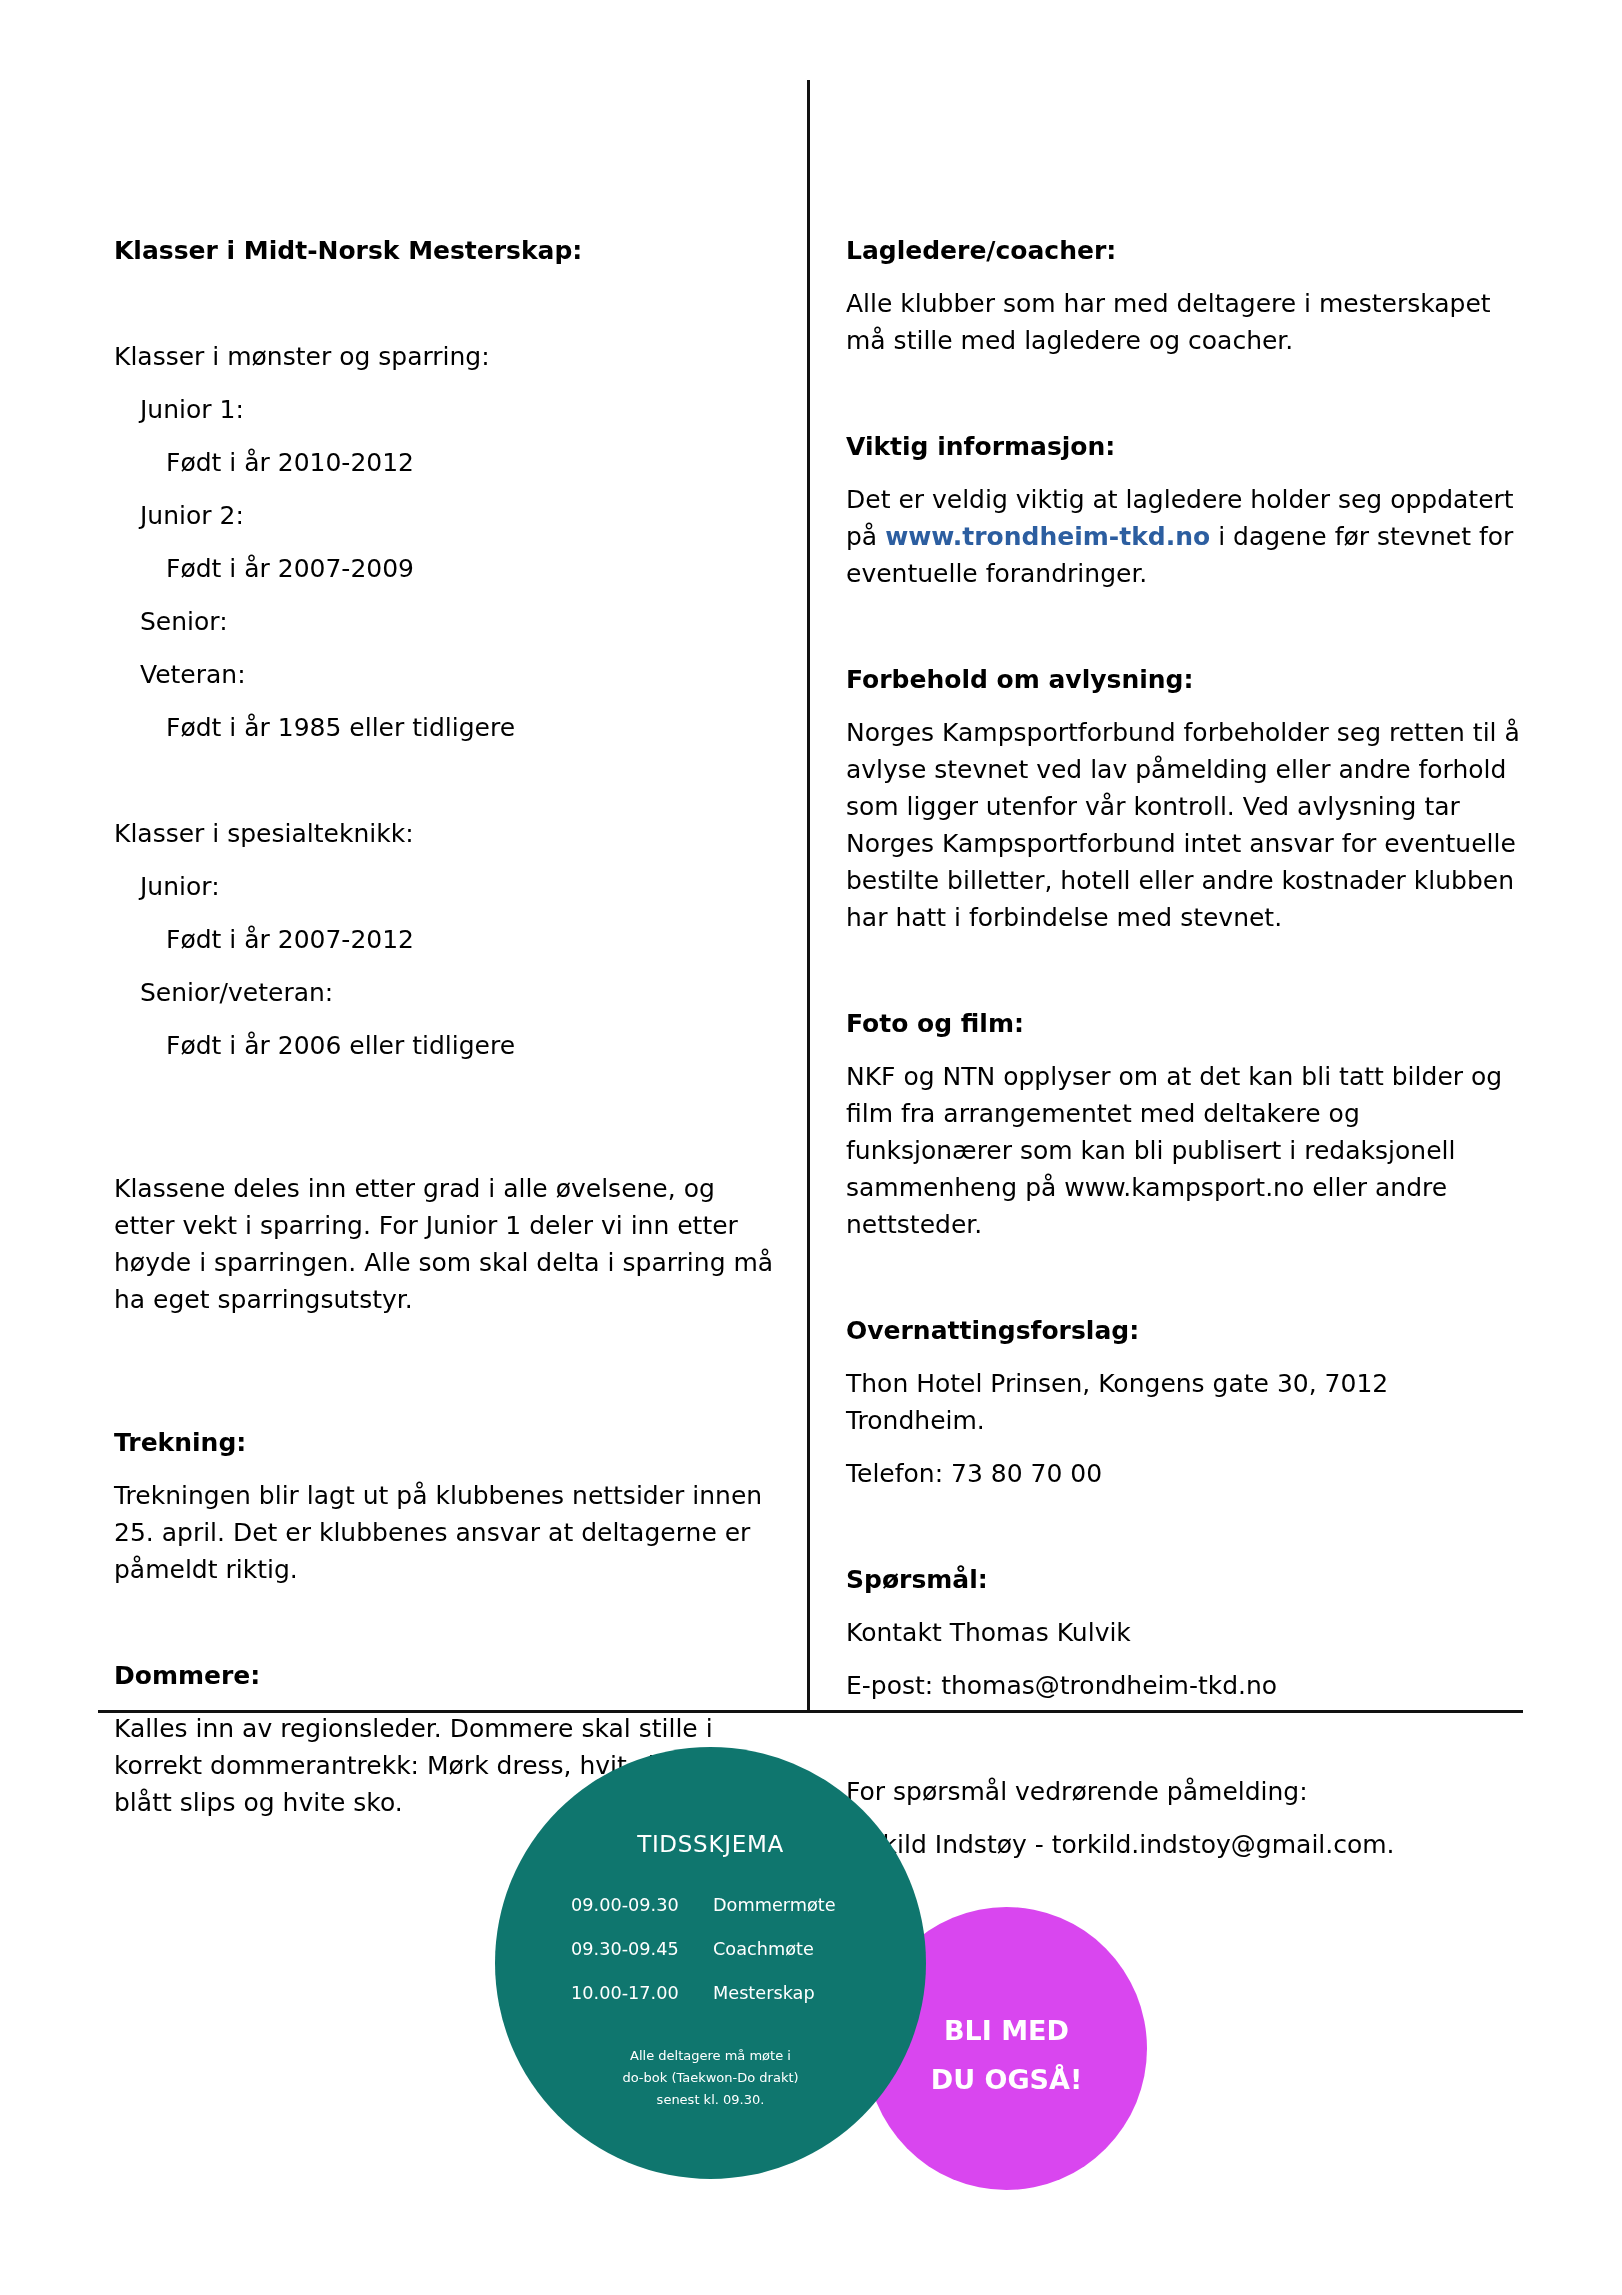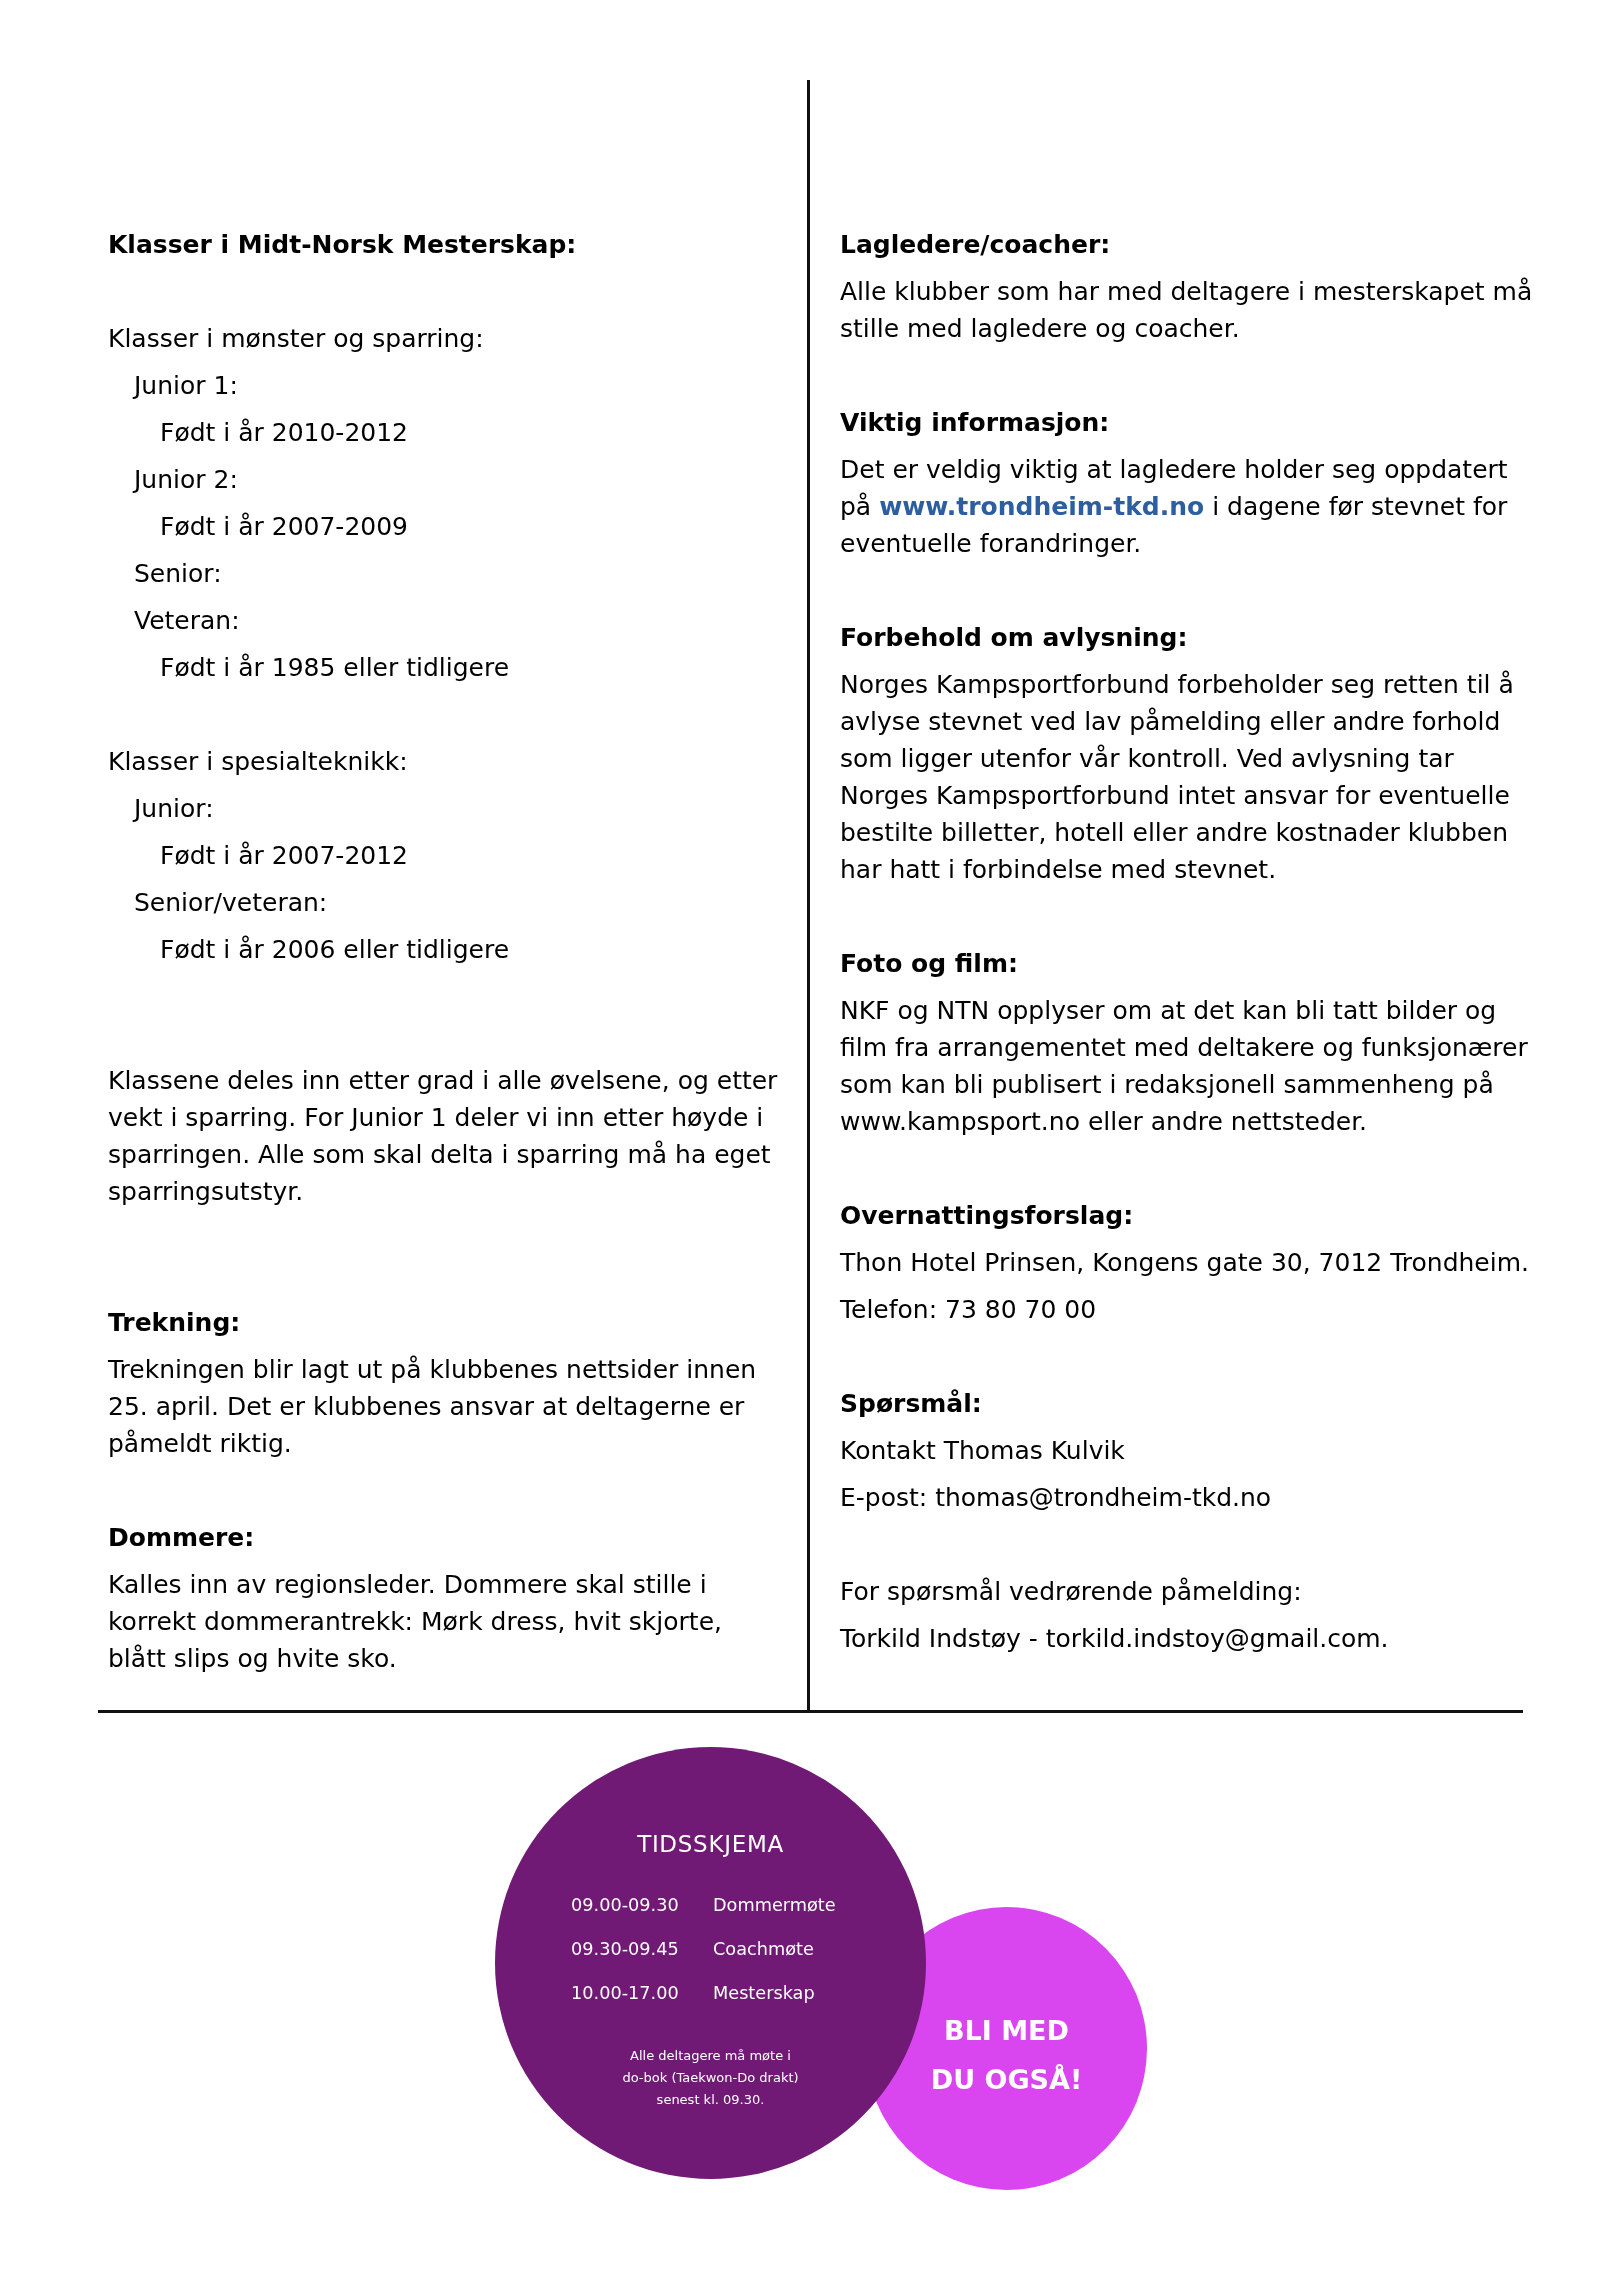--- a/index.html
+++ b/index.html
@@ -1,31 +1,31 @@
 <!DOCTYPE html>
 <html style="font-size:10.5px"><head>
   <meta charset="utf-8">
   <style>
     html, body { margin: 0; padding: 0; background: #ffffff; }
     body { width: 1623px; height: 2295px; position: relative; overflow: hidden;
            font-family: "DejaVu Sans", sans-serif; color: #000; }
     .col { position: absolute; top: 216px; font-size: 25px; line-height: 37px; }
     .col-left { left: 98px; width: 694px; }
     .col-right { left: 830px; width: 713px; }
-    .col p { margin: 10px; }
+    .col p { margin: 16px; }
     .h { font-weight: bold; }
     .ind1 { padding-left: 26px; }
     .ind2 { padding-left: 52px; }
     .gap1 { height: 37px; }
     .gap2 { height: 74px; }
     .link { color: #2C5EA0; font-weight: bold; }
     .vline { position: absolute; left: 807px; top: 80px; width: 2.6px; height: 1633px; background: #111; }
     .hline { position: absolute; left: 98px; top: 1710px; width: 1425px; height: 2.6px; background: #111; }
     .circle { position: absolute; border-radius: 50%; color: #fff; text-align: center; }
-    .circle-big { left: 495px; top: 1747px; width: 431px; height: 432px; background: #701a75; z-index: 2; }
+    .circle-big { left: 495px; top: 1747px; width: 431px; height: 432px; background: #0f766e; z-index: 2; }
     .circle-small { left: 866px; top: 1907px; width: 281px; height: 283px; background: #d946ef; z-index: 1; }
     .sched-title { position: absolute; top: 84px; left: 0; width: 100%; font-size: 23px; letter-spacing: 0.7px; }
     .sched-row { position: absolute; left: 0; width: 100%; font-size: 17.7px; }
     .sched-row .t { position: absolute; left: 76px; }
     .sched-row .e { position: absolute; left: 218px; }
     .r1 { top: 148px; } .r2 { top: 192px; } .r3 { top: 236px; }
     .sched-note { position: absolute; top: 298px; left: 0; width: 100%; font-size: 13px; line-height: 22px; }
     .cta { position: absolute; top: 99px; left: 0; width: 100%; font-size: 27px; font-weight: bold; line-height: 49px; }
   </style>
 </head>

